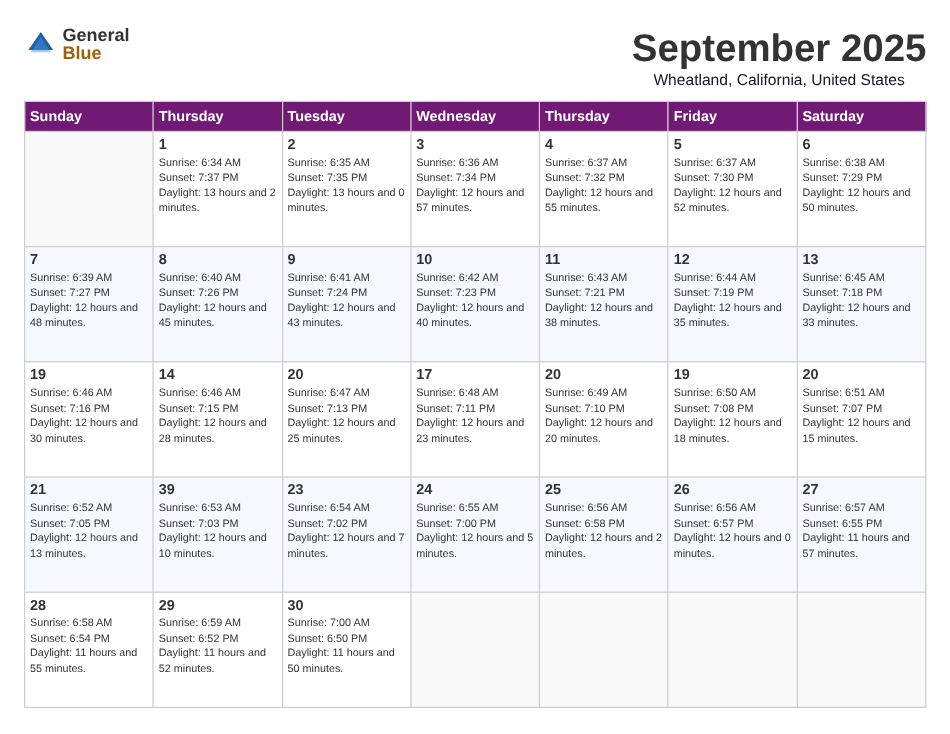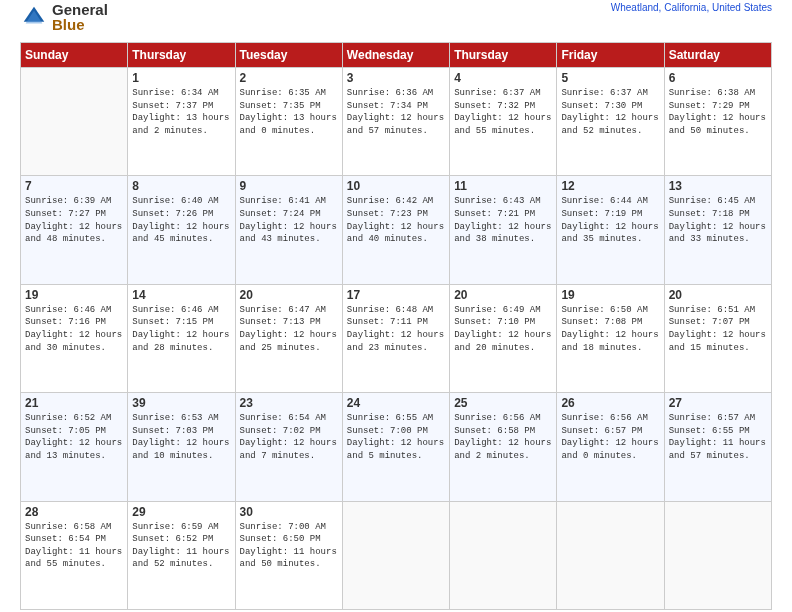--- a/index.html
+++ b/index.html
@@ -6,21 +6,21 @@
     body {
       width: 792px;
       height: 612px;
       background: #fff;
       font-family: Arial, sans-serif;
       overflow: hidden;
     }
     .page {
       width: 792px;
       height: 612px;
-      padding: 2px 20px;
+      padding: 22px 20px;
       display: flex;
       flex-direction: column;
     }
     .header {
       display: flex;
       justify-content: space-between;
       align-items: flex-start;
       margin-bottom: 10px;
     }
     .logo {
@@ -49,32 +49,33 @@
     }
     .title-area {
       text-align: right;
     }
     .month-title {
       font-size: 32px;
       font-weight: bold;
       color: #333;
     }
     .subtitle {
-      font-size: 10px;
-      color: #1d4ed8;
+      font-size: 13px;
+      color: #0f172a;
+      text-align: center;
     }
     .calendar {
       flex: 1;
       border: 1px solid #ccc;
       border-collapse: collapse;
       width: 100%;
       table-layout: fixed;
     }
     .calendar th {
-      background: #b91c1c;
+      background: #701a75;
       color: #fff;
       font-size: 12px;
       font-weight: bold;
       padding: 5px 4px;
       border: 1px solid #ccc;
       text-align: left;
     }
     .calendar td {
       border: 1px solid #ccc;
       vertical-align: top;
@@ -86,21 +87,20 @@
     .day-num {
       font-size: 12px;
       font-weight: bold;
       color: #333;
       margin-bottom: 2px;
     }
     .day-info {
       font-size: 9px;
       color: #333;
       line-height: 1.4;
-      font-family: Liberation Mono, monospace;
     }
     .empty-cell {
       background: #f9f9f9;
     }
     .row-alt td {
       background: #f5f8ff;
     }
   </style>
 </head>
 <body>
@@ -111,20 +111,21 @@
       <svg class="logo-icon" viewBox="0 0 30 30">
         <polygon points="15,4 26,20 4,20" fill="#1a5fa8"></polygon>
         <polygon points="15,8 24,22 6,22" fill="#4a90d9" opacity="0.5"></polygon>
       </svg>
       <div class="logo-text">
         <span class="logo-general">General</span>
         <span class="logo-blue">Blue</span>
       </div>
     </div>
     <div class="title-area">
+      <div class="month-title">September 2025</div>
       <div class="subtitle">Wheatland, California, United States</div>
     </div>
   </div>
 
   <table class="calendar">
     <thead>
       <tr>
         <th>Sunday</th>
         <th>Thursday</th>
         <th>Tuesday</th>

